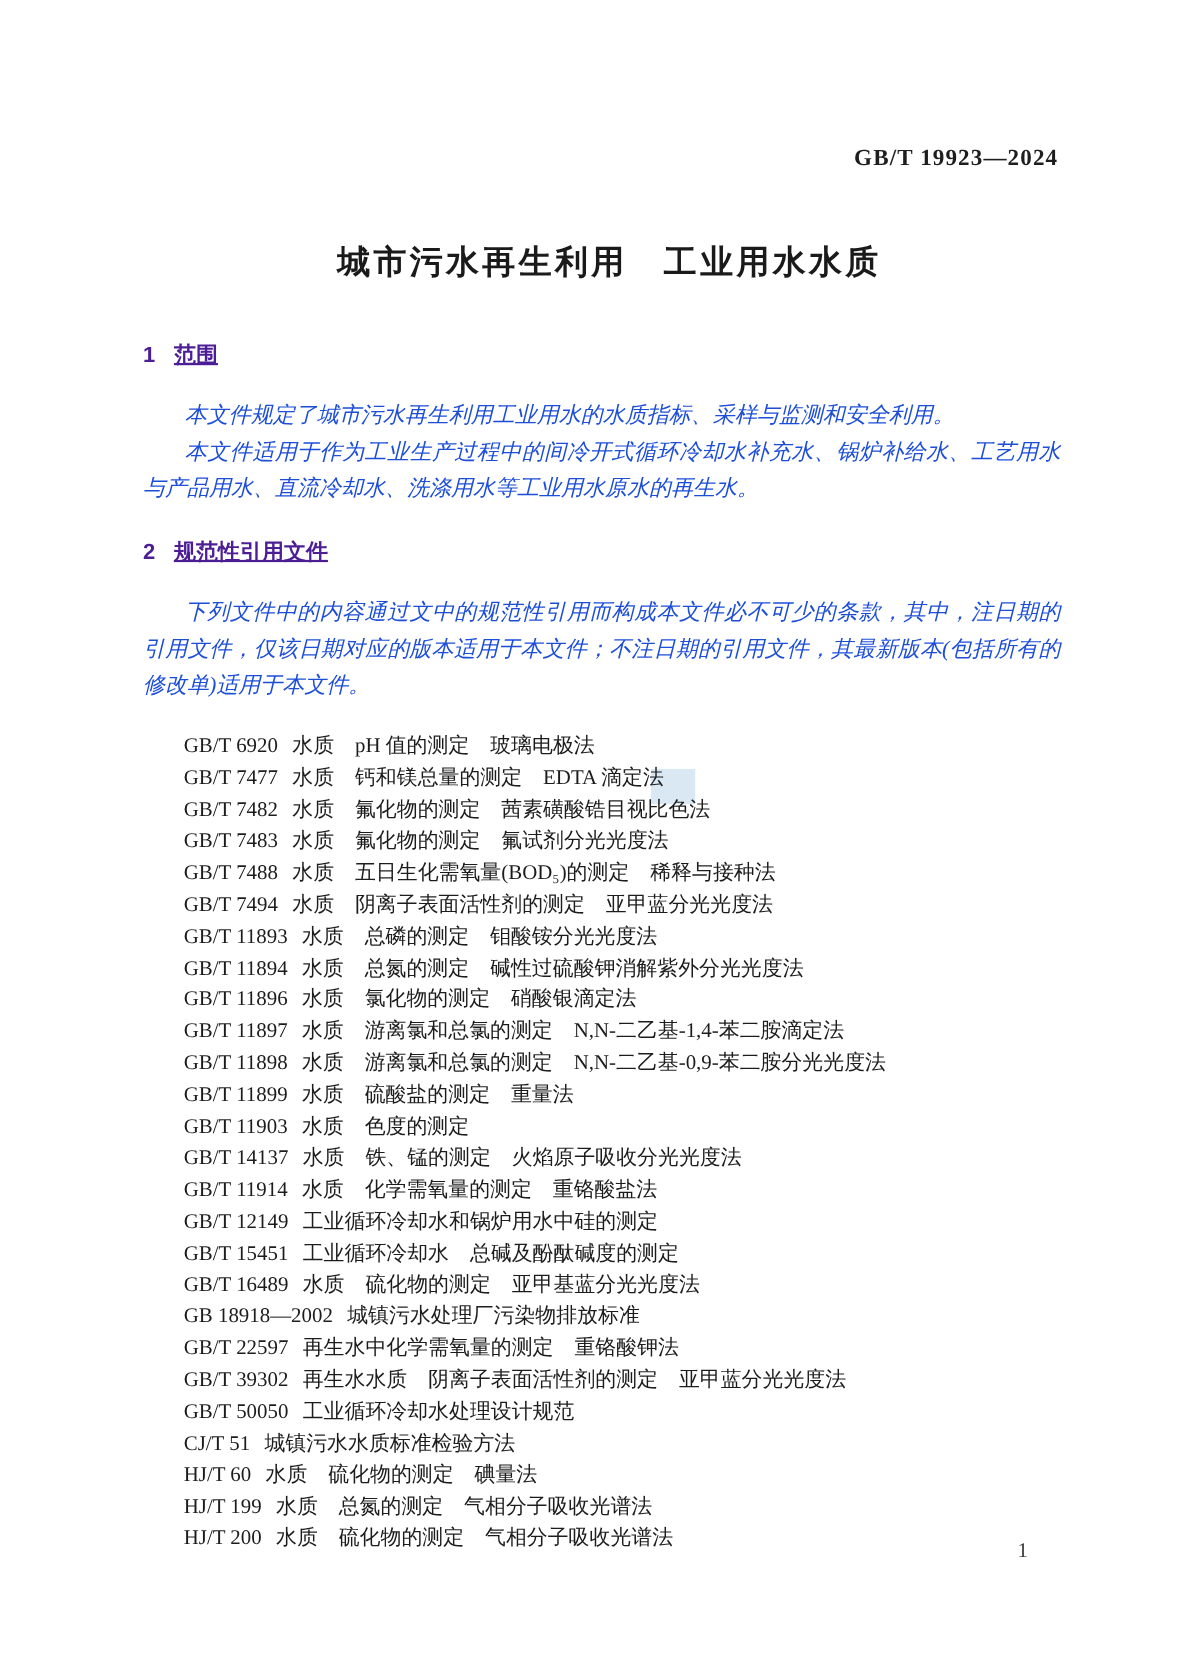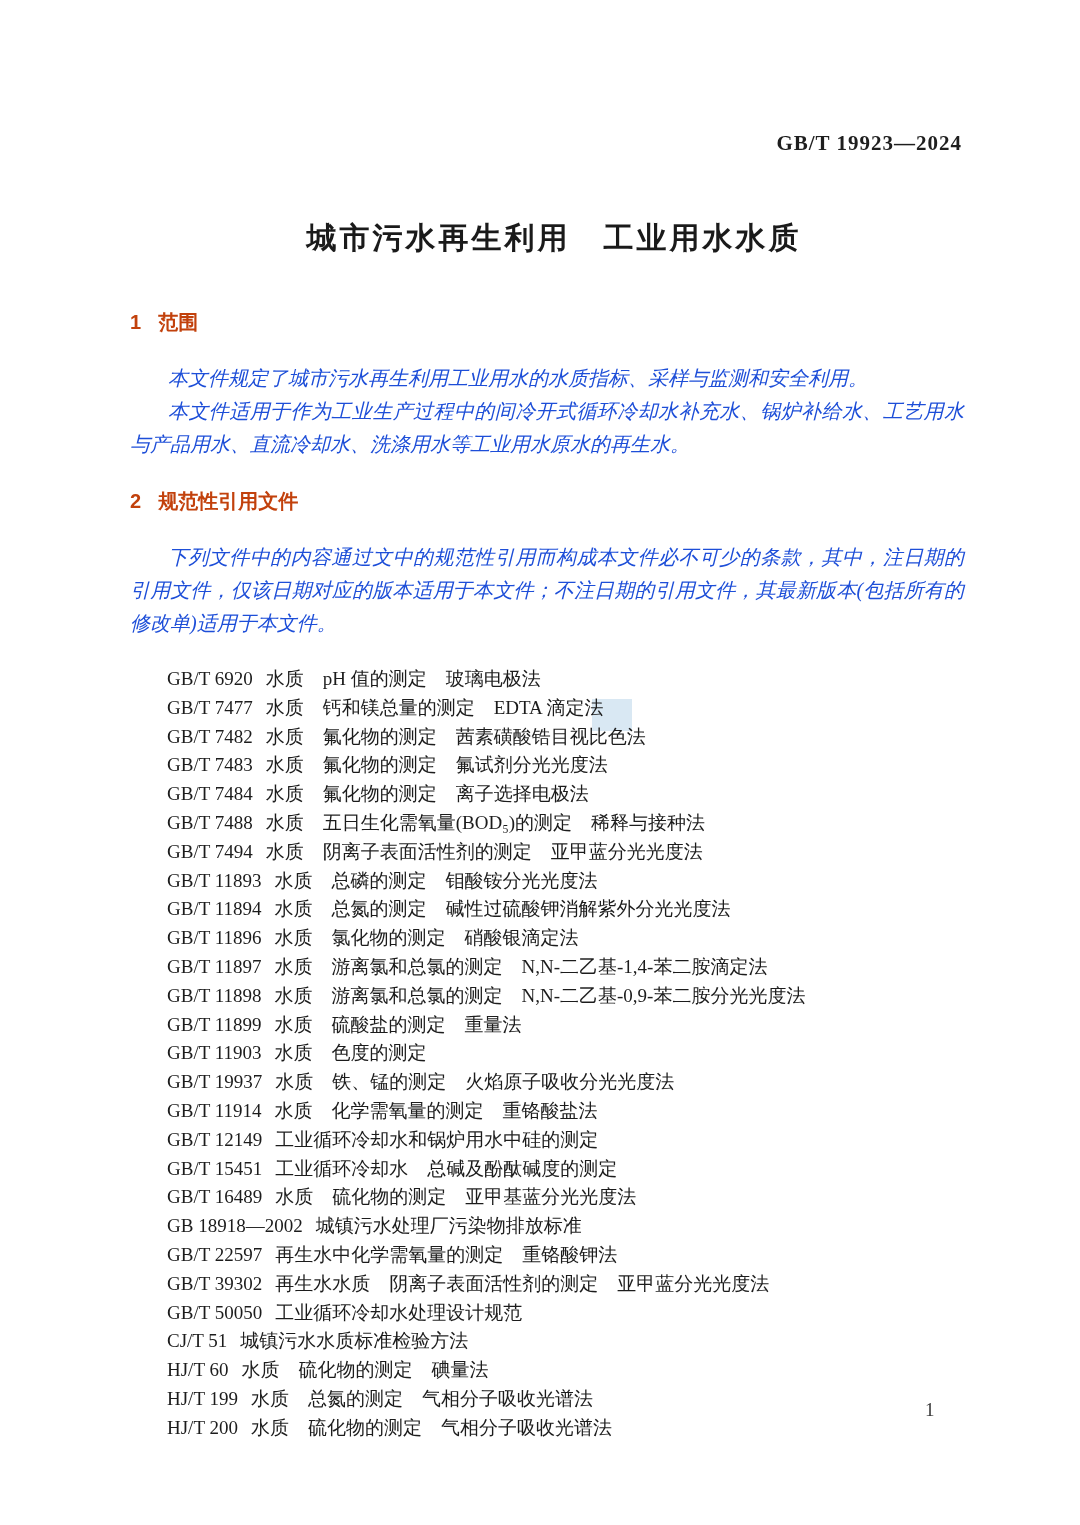--- a/index.html
+++ b/index.html
@@ -35,22 +35,23 @@
     color: #1a1a1a;
     z-index: 2;
     padding-left: 14px;
   }
   .section-heading {
     position: absolute;
     left: 130px;
     font-family: "Liberation Sans", "DejaVu Sans", sans-serif;
     font-weight: bold;
     font-size: 20px;
-    color: #c2410c;
-    z-index: 2;
+    color: #4c1d95;
+    z-index: 2;
+    text-decoration: underline;
   }
   .section-heading .sec-num { display: inline-block; margin-right: 17px; }
   .s1 { top: 309px; }
   .s2 { top: 488px; }
   .body-para {
     position: absolute;
     left: 130px;
     width: 834px;
     margin: 0;
     font-size: 20px;
@@ -146,23 +147,20 @@
       </div>
 
       <div class="ref-row">
         <span class="ref-code">GB/T 7482</span><span class="ref-text">水质　氟化物的测定　茜素磺酸锆目视比色法</span>
       </div>
 
       <div class="ref-row">
         <span class="ref-code">GB/T 7483</span><span class="ref-text">水质　氟化物的测定　氟试剂分光光度法</span>
       </div>
 
-      <div class="ref-row">
-        <span class="ref-code">GB/T 7484</span><span class="ref-text">水质　氟化物的测定　离子选择电极法</span>
-      </div>
 
       <div class="ref-row">
         <span class="ref-code">GB/T 7488</span><span class="ref-text">水质　五日生化需氧量(BOD₅)的测定　稀释与接种法</span>
       </div>
 
       <div class="ref-row">
         <span class="ref-code">GB/T 7494</span><span class="ref-text">水质　阴离子表面活性剂的测定　亚甲蓝分光光度法</span>
       </div>
 
       <div class="ref-row">
@@ -187,21 +185,21 @@
 
       <div class="ref-row">
         <span class="ref-code">GB/T 11899</span><span class="ref-text">水质　硫酸盐的测定　重量法</span>
       </div>
 
       <div class="ref-row">
         <span class="ref-code">GB/T 11903</span><span class="ref-text">水质　色度的测定</span>
       </div>
 
       <div class="ref-row">
-        <span class="ref-code">GB/T 19937</span><span class="ref-text">水质　铁、锰的测定　火焰原子吸收分光光度法</span>
+        <span class="ref-code">GB/T 14137</span><span class="ref-text">水质　铁、锰的测定　火焰原子吸收分光光度法</span>
       </div>
 
       <div class="ref-row">
         <span class="ref-code">GB/T 11914</span><span class="ref-text">水质　化学需氧量的测定　重铬酸盐法</span>
       </div>
 
       <div class="ref-row">
         <span class="ref-code">GB/T 12149</span><span class="ref-text">工业循环冷却水和锅炉用水中硅的测定</span>
       </div>
 

